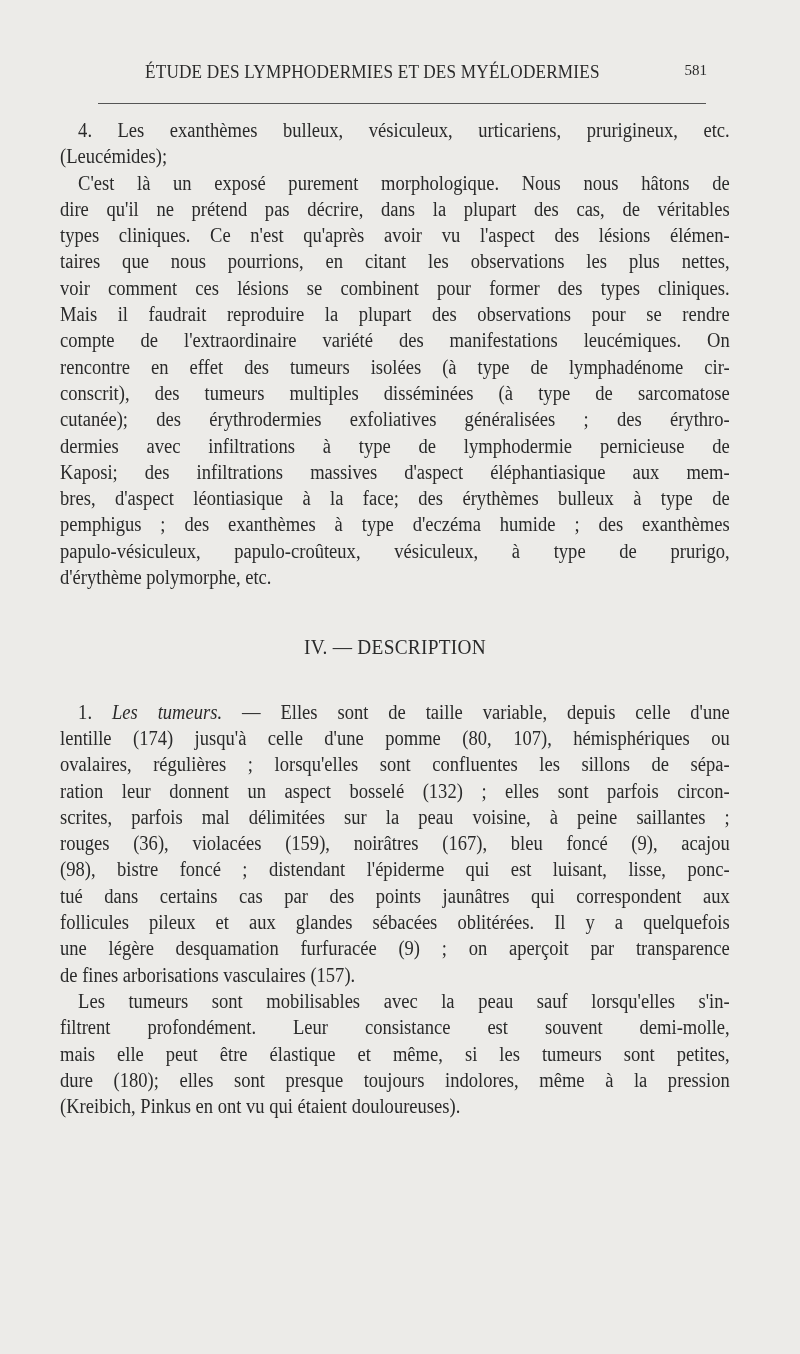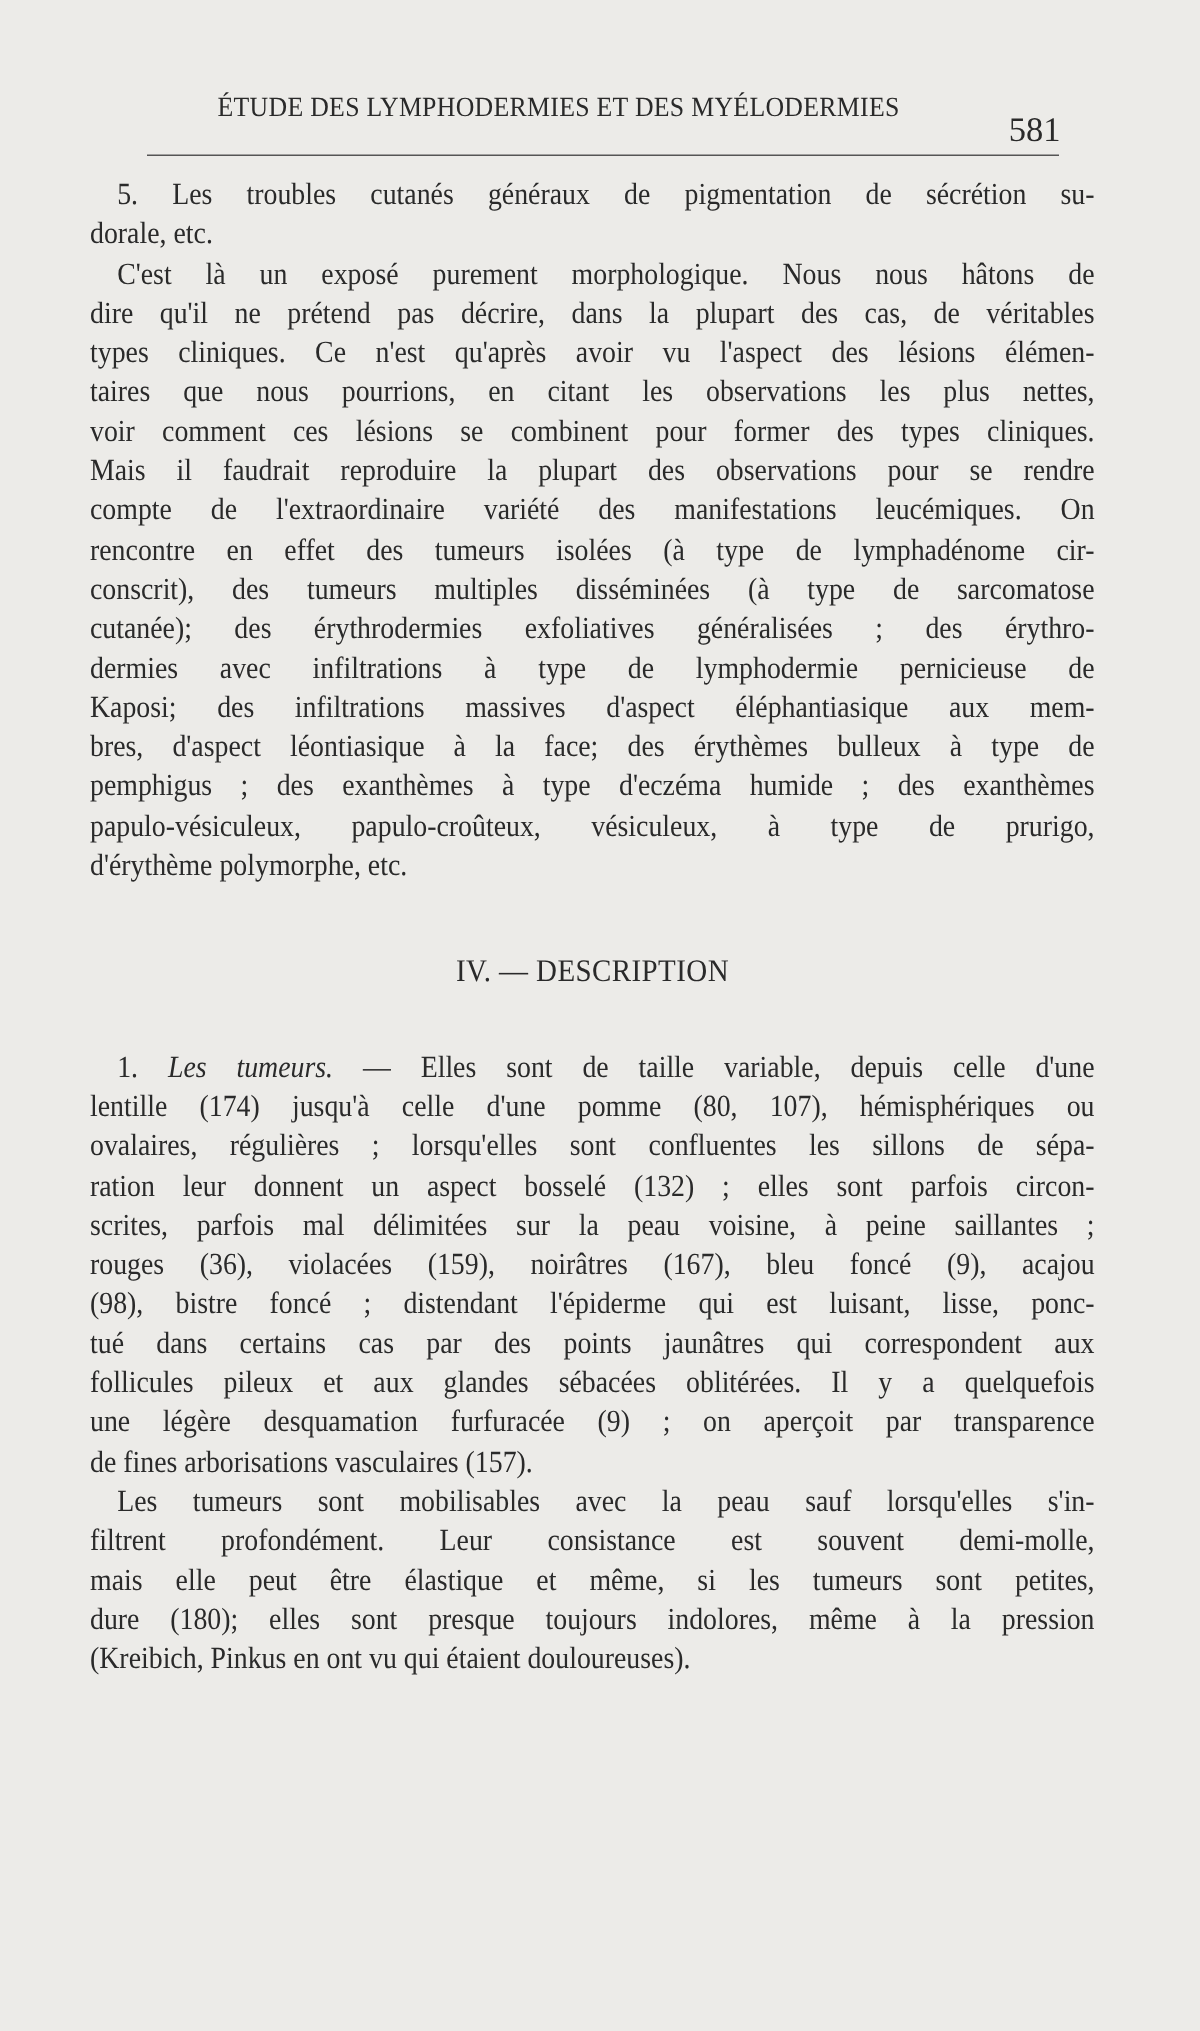--- a/index.html
+++ b/index.html
@@ -10,21 +10,21 @@
     color:#2a2a2a;
   }
   .page { position:relative; width:800px; height:1354px; }
   .header {
     position:absolute; top:62px; left:95px; width:620px; height:28px;text-decoration:underline;
   }
   .running-title {
     position:absolute; left:50px; top:0; font-size:18.5px; letter-spacing:0.2px;
     transform:scaleX(0.93); transform-origin:left top;
   }
-  .page-number { position:absolute; right:8px; top:12px; font-size:23px;text-align:center; }
+  .page-number { position:absolute; right:8px; top:0; font-size:15px;text-align:center; }
   .rule {
     position:absolute; top:103px; left:98px; width:608px; height:0;
     border-top:1.5px solid #555;
   }
   .body {
     position:absolute; top:117px; left:60px; width:670px;
     font-size:20.5px; line-height:26.3px;
   }
   .line { white-space:nowrap; text-align:justify; text-align-last:justify; height:26.3px; transform:scaleX(0.905); transform-origin:left top; width:740px; }
   .line.last { text-align-last:left; }
@@ -40,22 +40,22 @@
 
 <div class="page">
   <div class="header">
     <span class="running-title">ÉTUDE DES LYMPHODERMIES ET DES MYÉLODERMIES</span>
     <span class="page-number">581</span>
   </div>
   <div class="rule"></div>
 
   <div class="body">
     <div>
-      <div class="line indent">5. Les troubles cutanés généraux de pigmentation de sécrétion su-</div>
-      <div class="line last">dorale, etc.</div>
+      <div class="line indent">4. Les exanthèmes bulleux, vésiculeux, urticariens, prurigineux, etc.</div>
+      <div class="line last">(Leucémides);</div>
     </div>
     <div>
       <div class="line indent">C'est là un exposé purement morphologique. Nous nous hâtons de</div>
       <div class="line">dire qu'il ne prétend pas décrire, dans la plupart des cas, de véritables</div>
       <div class="line">types cliniques. Ce n'est qu'après avoir vu l'aspect des lésions élémen-</div>
       <div class="line">taires que nous pourrions, en citant les observations les plus nettes,</div>
       <div class="line">voir comment ces lésions se combinent pour former des types cliniques.</div>
       <div class="line">Mais il faudrait reproduire la plupart des observations pour se rendre</div>
       <div class="line">compte de l'extraordinaire variété des manifestations leucémiques. On</div>
       <div class="line">rencontre en effet des tumeurs isolées (à type de lymphadénome cir-</div>

